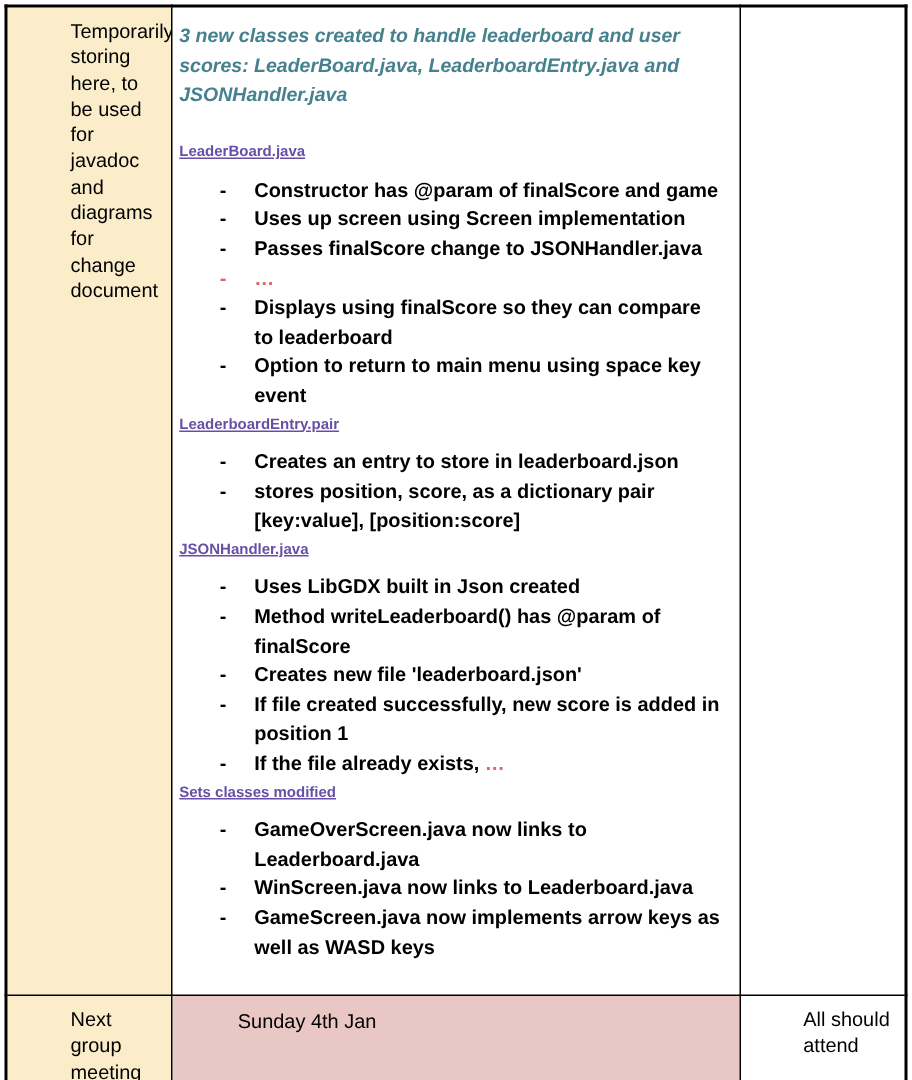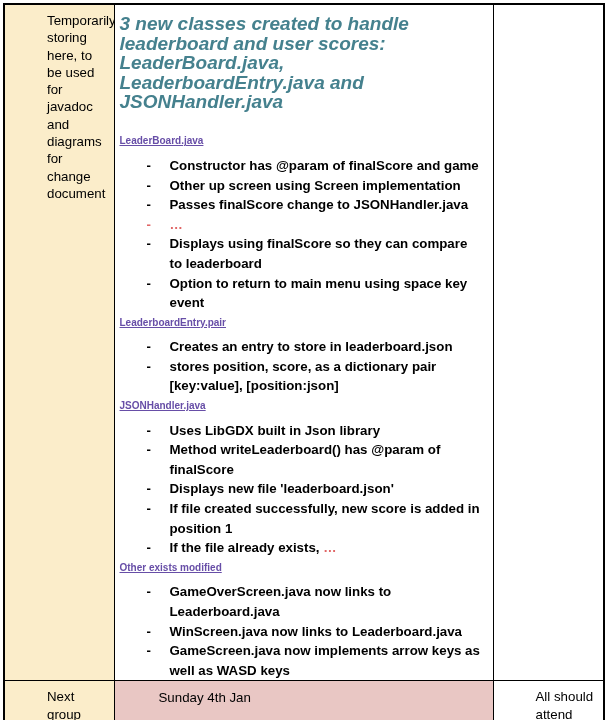--- a/index.html
+++ b/index.html
@@ -22,21 +22,21 @@
   tr.r2 td{height:52px;}
   td.cream{background:var(--cream);}
   td.pink{background:var(--pink);}
   .side-text{
     padding:6px 5px 0 6px;font-size:13.3px;line-height:17.3px;
   }
   td.main-cell{padding:0 0 0 5px;}
   .intro{
     margin:0;padding-top:9px;max-width:345px;
     color:var(--teal);font-weight:bold;font-style:italic;
-    font-size:19px;line-height:19.6px;
+    font-size:13px;line-height:19.6px;
   }
   .spacer{height:19.4px;}
   .section-heading{
     color:var(--purple);font-weight:bold;text-decoration:underline;
     font-size:10px;line-height:19.6px;margin:0;
   }
   ul.items{
     list-style:none;margin:5px 0 0 0;padding:0;
     font-size:13.3px;line-height:19.6px;font-weight:bold;
   }
@@ -65,40 +65,40 @@
     <td class="cream">
       <div class="side-text">Temporarily storing here, to be used for javadoc and diagrams for change document</div>
     </td>
     <td class="main-cell">
       <p class="intro">3 new classes created to handle leaderboard and user scores: LeaderBoard.java, LeaderboardEntry.java and JSONHandler.java</p>
       <div class="spacer"></div>
       <div>
             <div class="section-heading">LeaderBoard.java</div>
             <ul class="items">
               <li><span>Constructor has @param of finalScore and game</span></li>
-              <li><span>Other up screen using Screen implementation</span></li>
+              <li><span>Uses up screen using Screen implementation</span></li>
               <li><span>Passes finalScore change to JSONHandler.java</span></li>
               <li class="red"><span class="red">…</span></li>
               <li><span>Displays using finalScore so they can compare to leaderboard</span></li>
               <li><span>Option to return to main menu using space key event</span></li>
             </ul>
             <div class="section-heading">LeaderboardEntry.pair</div>
             <ul class="items">
               <li><span>Creates an entry to store in leaderboard.json</span></li>
-              <li><span>stores position, score, as a dictionary pair [key:value], [position:json]</span></li>
+              <li><span>stores position, score, as a dictionary pair [key:value], [position:score]</span></li>
             </ul>
             <div class="section-heading">JSONHandler.java</div>
             <ul class="items">
-              <li><span>Uses LibGDX built in Json library</span></li>
+              <li><span>Uses LibGDX built in Json created</span></li>
               <li><span>Method writeLeaderboard() has @param of finalScore</span></li>
-              <li><span>Displays new file 'leaderboard.json'</span></li>
+              <li><span>Creates new file 'leaderboard.json'</span></li>
               <li><span>If file created successfully, new score is added in position 1</span></li>
               <li><span>If the file already exists, </span><span class="red">…</span></li>
             </ul>
-            <div class="section-heading">Other exists modified</div>
+            <div class="section-heading">Sets classes modified</div>
             <ul class="items">
               <li><span>GameOverScreen.java now links to Leaderboard.java</span></li>
               <li><span>WinScreen.java now links to Leaderboard.java</span></li>
               <li><span>GameScreen.java now implements arrow keys as well as WASD keys</span></li>
             </ul>
           </div>
     </td>
     <td></td>
   </tr>
   <tr class="r2">

